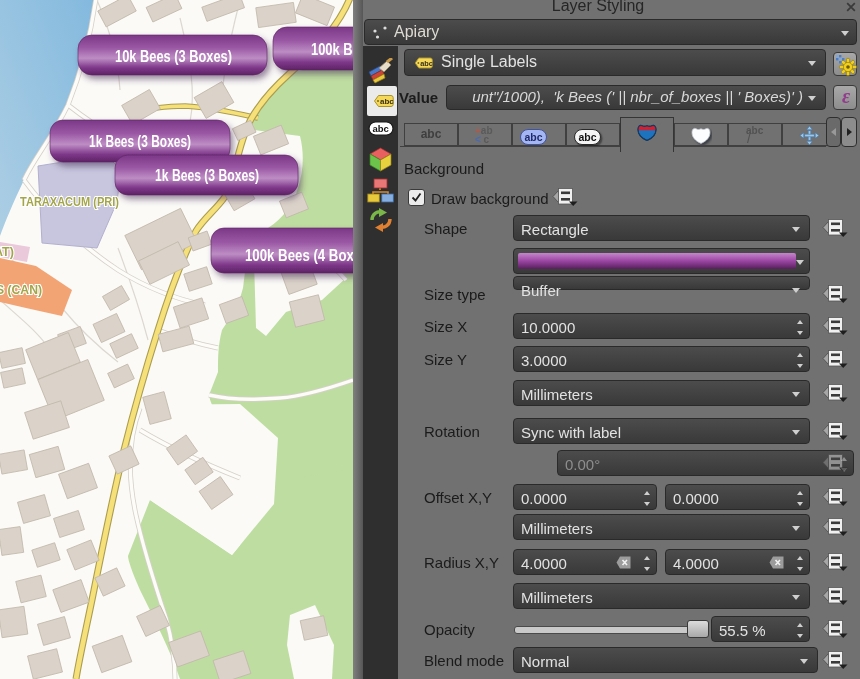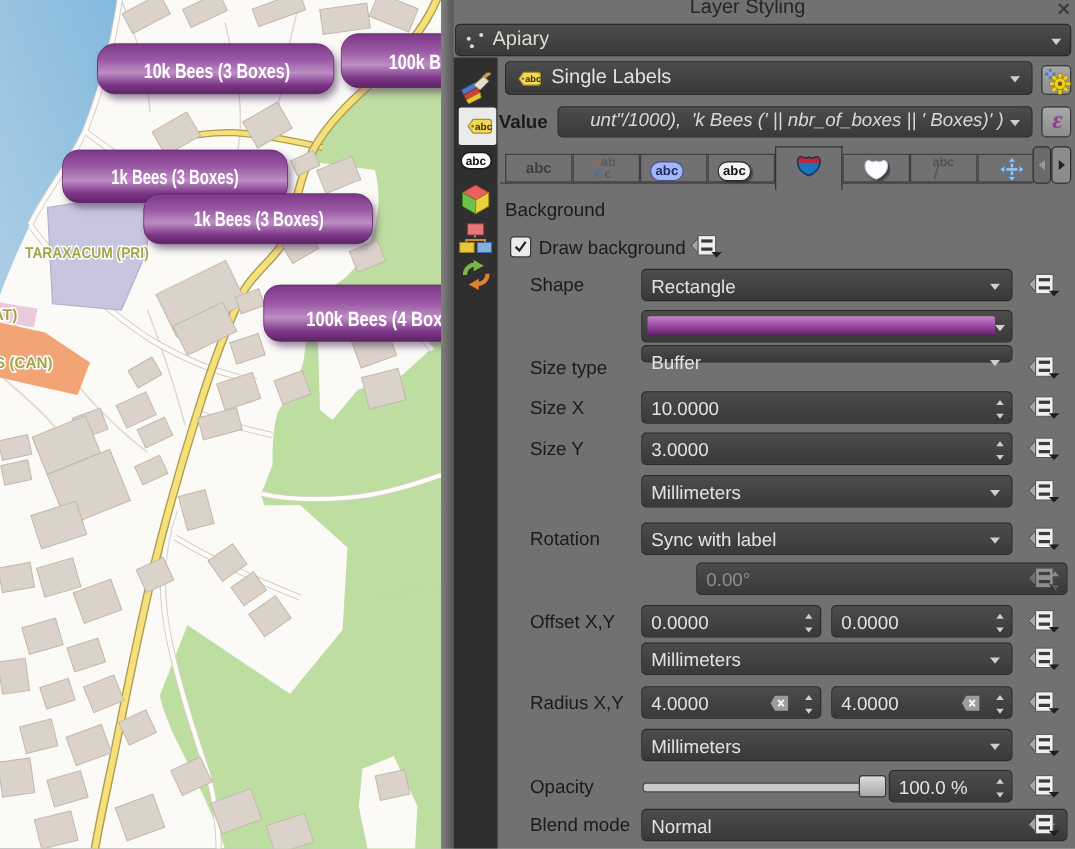--- a/index.html
+++ b/index.html
@@ -488,33 +488,33 @@
         <polygon points="1,9.5 6.5,3.5 6.5,15.5" fill="#a6a6a6" stroke="#4a4a4a" stroke-width="0.8"></polygon>
         <rect x="6.5" y="1.5" width="14" height="15.5" fill="#f0f0f0" stroke="#555" stroke-width="0.8"></rect>
         <rect x="9" y="4.5" width="9" height="2.6" fill="#3a3a3a"></rect>
         <rect x="9" y="11" width="9" height="2.6" fill="#3a3a3a"></rect>
         <polygon points="17,14.5 25.5,14.5 21.2,19" fill="#1e1e1e"></polygon>
       </svg>
     <div class="lbl" style="left:61px;top:621px;">Opacity</div>
     <div style="position:absolute;left:151px;top:626px;width:190px;height:6px;border-radius:3px;background:#c9c9c9;border:1px solid #4a4a4a;"></div>
     <div style="position:absolute;left:324px;top:620px;width:22px;height:18px;border-radius:3px;background:linear-gradient(180deg,#dcdcdc,#a8a8a8);border:1px solid #3a3a3a;box-sizing:border-box;"></div>
     <div class="spin" style="left:348px;top:616px;width:99px;height:26px;">
-      <div class="tx" style="top:5px;">100.0 %</div>
+      <div class="tx" style="top:5px;">55.5 %</div>
       <div class="uarr" style="right:6px;top:6px;border-bottom-color:#cfcfcf;"></div>
         <div class="sarr" style="right:6px;top:17px;border-top-color:#cfcfcf;"></div>
     </div>
     <svg class="ovr" style="left:459px;top:619px;" viewBox="0 0 26 20">
         <polygon points="1,9.5 6.5,3.5 6.5,15.5" fill="#a6a6a6" stroke="#4a4a4a" stroke-width="0.8"></polygon>
         <rect x="6.5" y="1.5" width="14" height="15.5" fill="#f0f0f0" stroke="#555" stroke-width="0.8"></rect>
         <rect x="9" y="4.5" width="9" height="2.6" fill="#3a3a3a"></rect>
         <rect x="9" y="11" width="9" height="2.6" fill="#3a3a3a"></rect>
         <polygon points="17,14.5 25.5,14.5 21.2,19" fill="#1e1e1e"></polygon>
       </svg>
     <div class="lbl" style="left:61px;top:652px;">Blend mode</div>
-    <div class="combo" style="left:150px;top:647px;width:341px;height:26px;padding-left:24px;">
+    <div class="combo" style="left:150px;top:647px;width:305px;height:26px;padding-left:24px;">
       <div class="tx" style="top:5px;">Normal</div>
         <div class="darr" style="right:9px;top:11px;"></div>
     </div>
     <svg class="ovr" style="left:459px;top:650px;" viewBox="0 0 26 20">
         <polygon points="1,9.5 6.5,3.5 6.5,15.5" fill="#a6a6a6" stroke="#4a4a4a" stroke-width="0.8"></polygon>
         <rect x="6.5" y="1.5" width="14" height="15.5" fill="#f0f0f0" stroke="#555" stroke-width="0.8"></rect>
         <rect x="9" y="4.5" width="9" height="2.6" fill="#3a3a3a"></rect>
         <rect x="9" y="11" width="9" height="2.6" fill="#3a3a3a"></rect>
         <polygon points="17,14.5 25.5,14.5 21.2,19" fill="#1e1e1e"></polygon>
       </svg>

